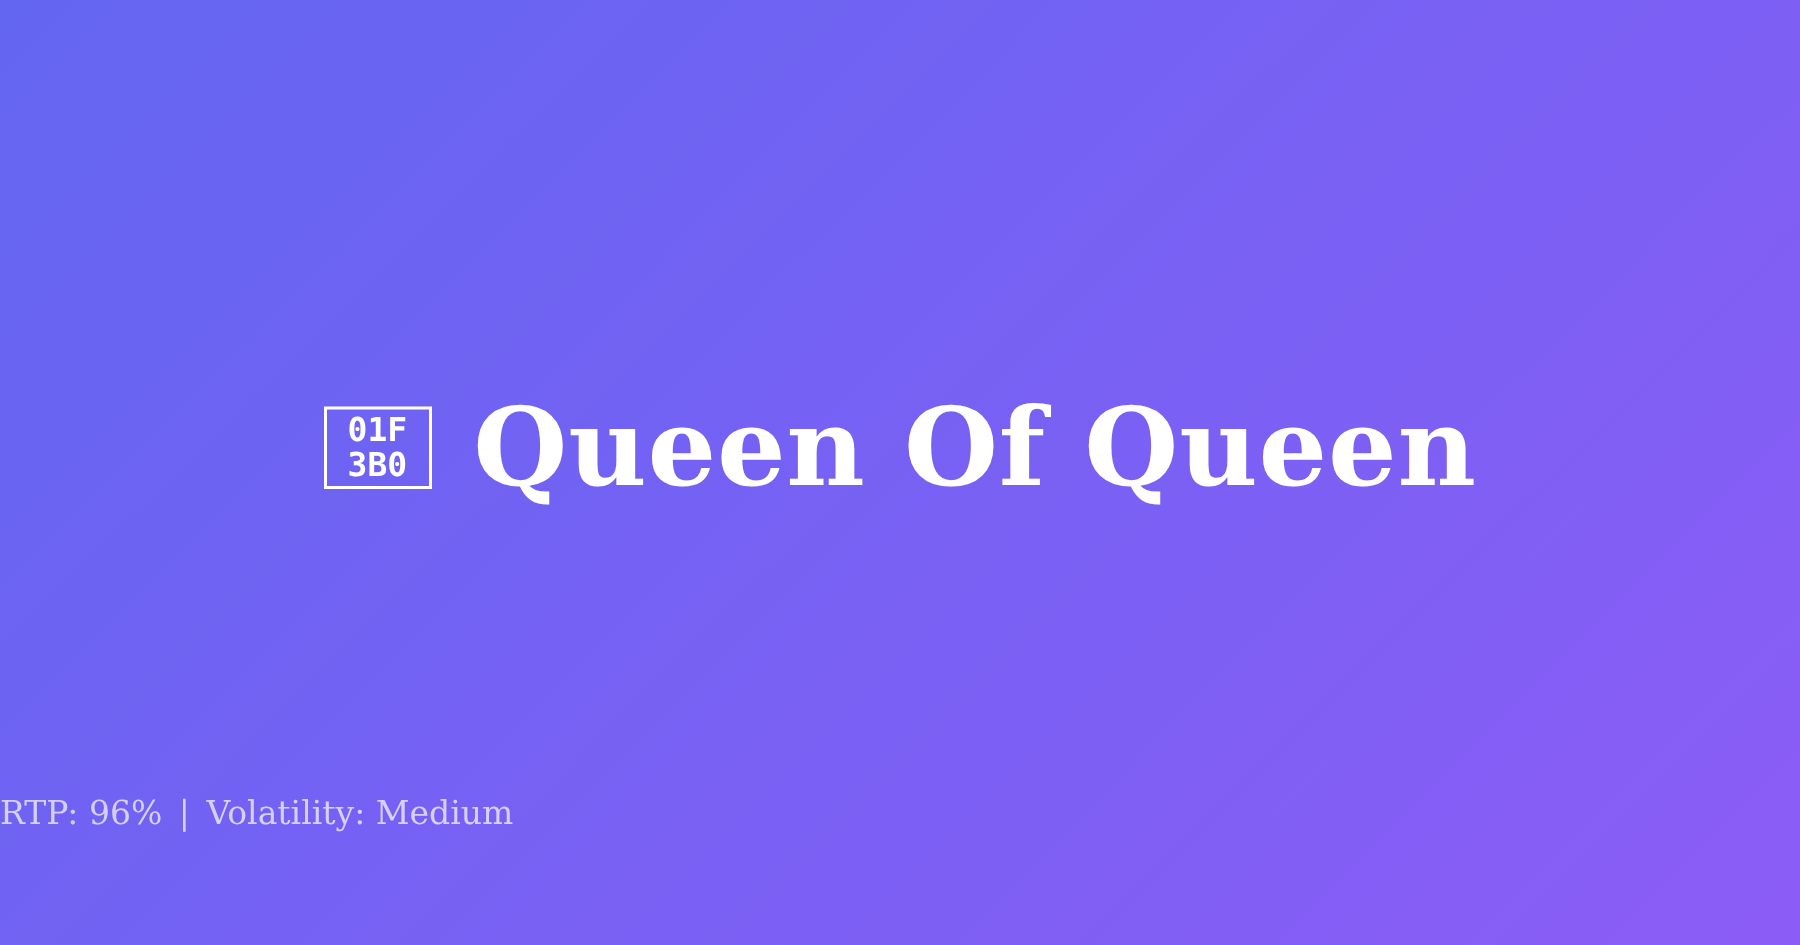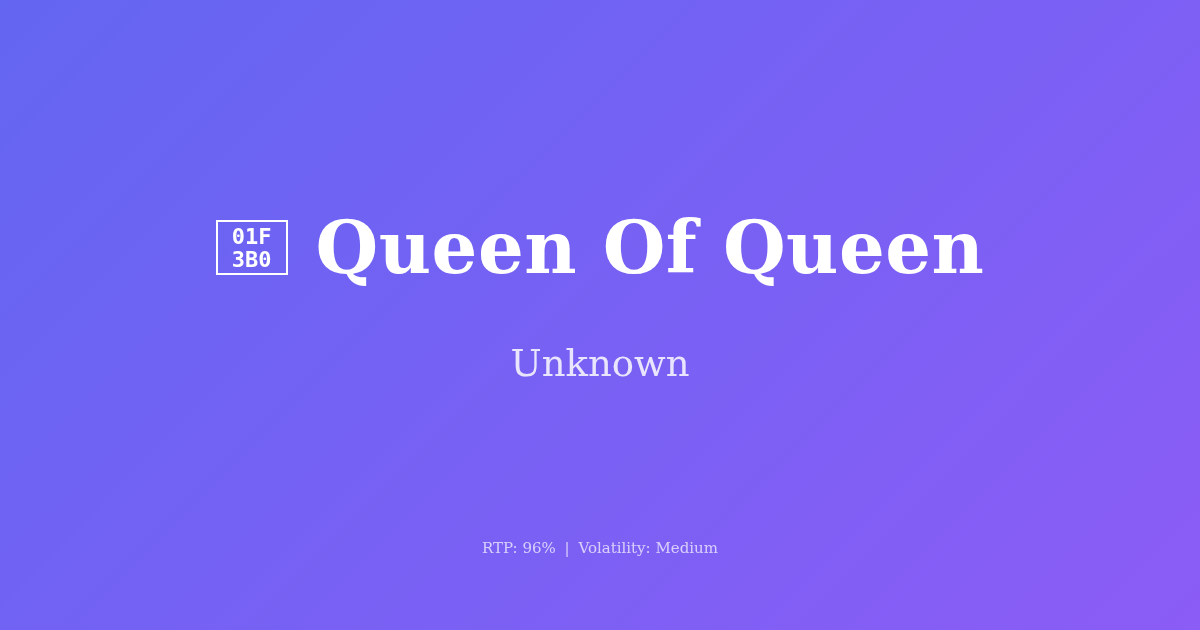--- a/index.html
+++ b/index.html
@@ -99,24 +99,24 @@
     margin-top: 56px;
     white-space: nowrap;
   }
 
   
   .game-meta {
     position: absolute;
     left: 0;
     right: 0;
     bottom: 72px;
-    text-align: center;
+    text-align: left;
     font-family: "DejaVu Serif", "Liberation Serif", serif;
     font-weight: 400;
-    font-size: 15px;
+    font-size: 22px;
     line-height: 1.3;
     color: rgba(255, 255, 255, 0.70);
     white-space: nowrap;
   }
 
   .game-meta .meta-sep {
     padding: 0 4px;
   }
 </style>
 </head>
@@ -130,21 +130,20 @@
 
       <span class="glyph-tofu">
         <span class="tofu-row">01F</span>
         <span class="tofu-row">3B0</span>
       </span>
 
       <h1 class="game-title">Queen Of Queen</h1>
 
     </div>
 
-    <p class="game-provider">Unknown</p>
 
   </div>
 
   <div class="game-meta">
     <span>RTP:</span>
     <span>96%</span>
     <span class="meta-sep">|</span>
     <span>Volatility:</span>
     <span>Medium</span>
   </div>

